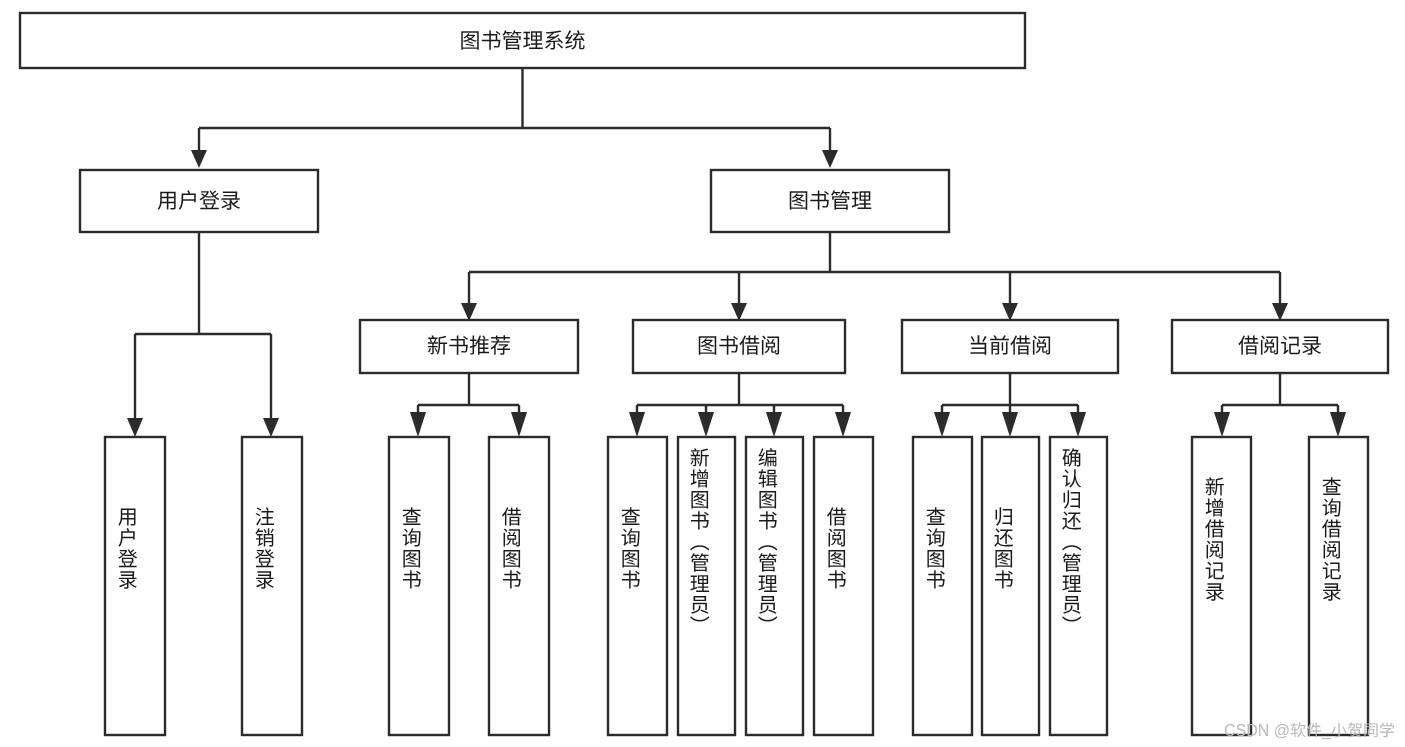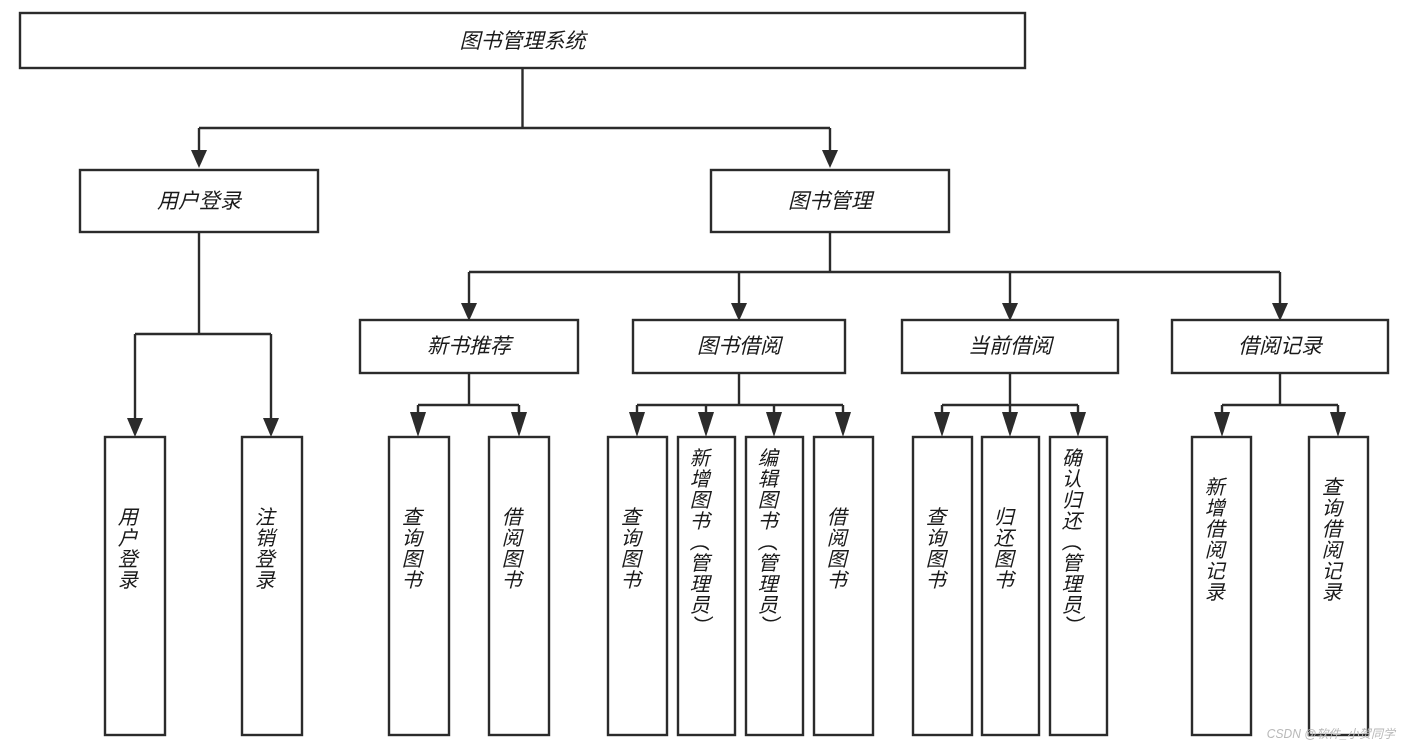--- a/index.html
+++ b/index.html
@@ -10,21 +10,20 @@
   }
   body {
     font-family: "Liberation Sans", "DejaVu Sans", sans-serif;
   }
   #diagram-root {
     position: relative;
     width: 1405px;
     height: 747px;
     background: #ffffff;
     overflow: hidden;
-    font-style: italic;
   }
   svg#tree-svg {
     position: absolute;
     left: 0;
     top: 0;
     width: 1405px;
     height: 747px;
     display: block;
   }
   
@@ -64,21 +63,21 @@
     letter-spacing: 1px;
     white-space: nowrap;
     text-align: start;
     user-select: none;
   }
   .watermark {
     position: absolute;
     right: 10px;
     bottom: 6px;
     font-family: "Liberation Sans", "DejaVu Sans", sans-serif;
-    font-size: 12px;
+    font-size: 16px;
     color: #b9b9b9;
     white-space: nowrap;
     user-select: none;
   }
 </style>
 </head>
 <body>
 
 <div id="diagram-root">
 

